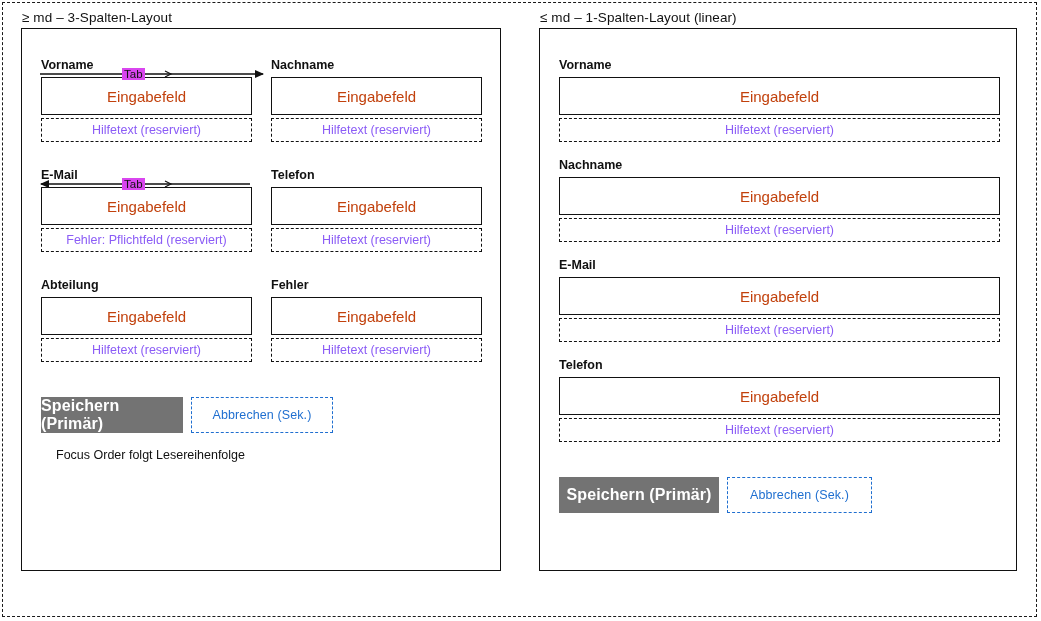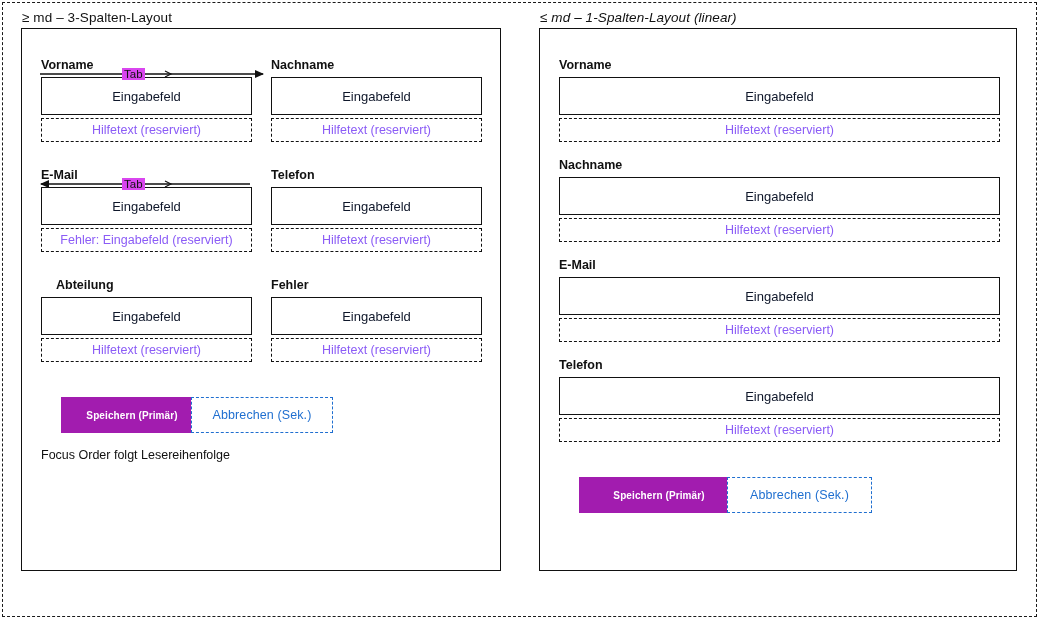--- a/index.html
+++ b/index.html
@@ -52,70 +52,70 @@
     line-height:14px;
   }
   .input-box{
     position:absolute;
     border:1.2px solid #111111;
     background:#ffffff;
     box-sizing:border-box;
     display:flex;
     align-items:center;
     justify-content:center;
-    font-size:13px;
-    color:#0f172a;
+    font-size:15px;
+    color:#c2410c;
   }
   .help-box{
     position:absolute;
     border:1.6px dashed #111111;
     background:#ffffff;
     box-sizing:border-box;
     display:flex;
     align-items:center;
     justify-content:center;
     font-size:12.5px;
     color:#8b5cf6;
   }
 
   
   .btn-primary{
     position:absolute;
-    background:#a21caf;
+    background:#737373;
     color:#ffffff;
-    font-size:10px;
+    font-size:16px;
     font-weight:bold;
     display:flex;
     align-items:center;
     justify-content:center;
     box-sizing:border-box;
     border:none;
     cursor:pointer;
     letter-spacing:0.1px;
-    margin-left:20px;
   }
   .btn-secondary{
     position:absolute;
     background:#ffffff;
     color:#1f6fd0;
     font-size:12.5px;
     display:flex;
     align-items:center;
     justify-content:center;
     box-sizing:border-box;
     border:1.6px dashed #1f6fd0;
     cursor:pointer;
     letter-spacing:0.1px;
   }
 
   .note-text{
     position:absolute;
     font-size:12.5px;
     color:#111111;
     white-space:nowrap;
+    margin-left:15px;
   }
 
   
   .arrow-layer{
     position:absolute;
     left:0; top:0;
     width:1041px; height:621px;
     pointer-events:none;
   }
   .tab-label{
@@ -142,41 +142,41 @@
     <div class="field-label" style="left:19px; top:29px;">Vorname</div>
     <div class="input-box" style="left:19px; top:48px; width:211px; height:38px;">Eingabefeld</div>
     <div class="help-box" style="left:19px; top:89px; width:211px; height:24px;">Hilfetext (reserviert)</div>
 
     <div class="field-label" style="left:249px; top:29px;">Nachname</div>
     <div class="input-box" style="left:249px; top:48px; width:211px; height:38px;">Eingabefeld</div>
     <div class="help-box" style="left:249px; top:89px; width:211px; height:24px;">Hilfetext (reserviert)</div>
 
     <div class="field-label" style="left:19px; top:139px;">E-Mail</div>
     <div class="input-box" style="left:19px; top:158px; width:211px; height:38px;">Eingabefeld</div>
-    <div class="help-box" style="left:19px; top:199px; width:211px; height:24px;">Fehler: Eingabefeld (reserviert)</div>
+    <div class="help-box" style="left:19px; top:199px; width:211px; height:24px;">Fehler: Pflichtfeld (reserviert)</div>
 
     <div class="field-label" style="left:249px; top:139px;">Telefon</div>
     <div class="input-box" style="left:249px; top:158px; width:211px; height:38px;">Eingabefeld</div>
     <div class="help-box" style="left:249px; top:199px; width:211px; height:24px;">Hilfetext (reserviert)</div>
 
-    <div class="field-label" style="left:34px; top:249px;">Abteilung</div>
+    <div class="field-label" style="left:19px; top:249px;">Abteilung</div>
     <div class="input-box" style="left:19px; top:268px; width:211px; height:38px;">Eingabefeld</div>
     <div class="help-box" style="left:19px; top:309px; width:211px; height:24px;">Hilfetext (reserviert)</div>
 
     <div class="field-label" style="left:249px; top:249px;">Fehler</div>
     <div class="input-box" style="left:249px; top:268px; width:211px; height:38px;">Eingabefeld</div>
     <div class="help-box" style="left:249px; top:309px; width:211px; height:24px;">Hilfetext (reserviert)</div>
 
     <div class="btn-primary" style="left:19px; top:368px; width:142px; height:36px;">Speichern (Primär)</div>
     <div class="btn-secondary" style="left:169px; top:368px; width:142px; height:36px;">Abbrechen (Sek.)</div>
 
     <div class="note-text" style="left:19px; top:419px;">Focus Order folgt Lesereihenfolge</div>
   </div>
 
-  <div class="panel-title" style="left:540px; top:10px;font-style:italic;">≤ md – 1-Spalten-Layout (linear)</div>
+  <div class="panel-title" style="left:540px; top:10px;">≤ md – 1-Spalten-Layout (linear)</div>
 
   <div class="panel" id="right-panel" style="left:539px; top:28px; width:478px; height:543px;">
 
     <div class="field-label" style="left:19px; top:29px;">Vorname</div>
     <div class="input-box" style="left:19px; top:48px; width:441px; height:38px;">Eingabefeld</div>
     <div class="help-box" style="left:19px; top:89px; width:441px; height:24px;">Hilfetext (reserviert)</div>
 
     <div class="field-label" style="left:19px; top:129px;">Nachname</div>
     <div class="input-box" style="left:19px; top:148px; width:441px; height:38px;">Eingabefeld</div>
     <div class="help-box" style="left:19px; top:189px; width:441px; height:24px;">Hilfetext (reserviert)</div>

